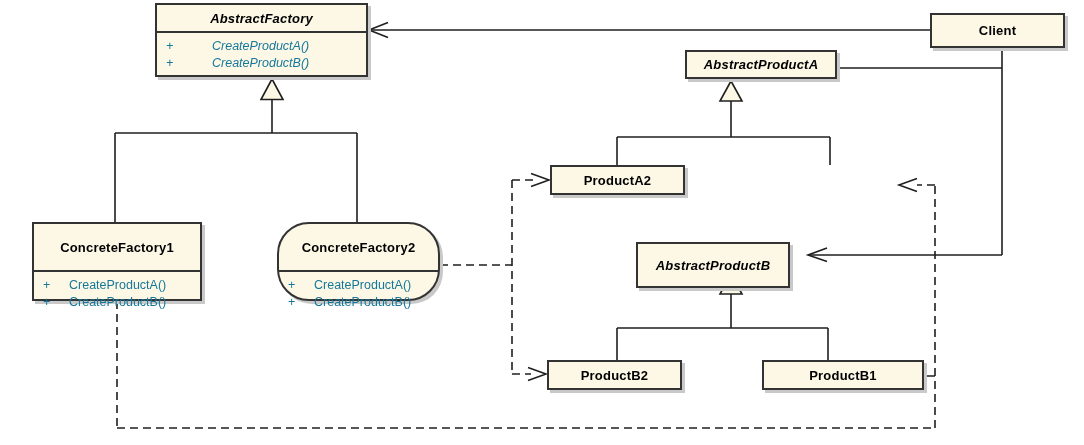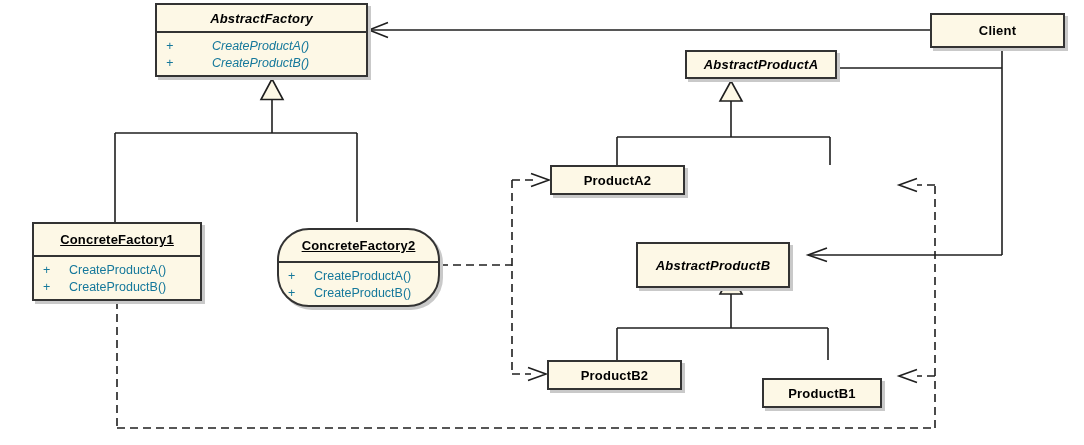--- a/index.html
+++ b/index.html
@@ -12,21 +12,21 @@
       justify-content:center;letter-spacing:.2px;}
   .one .hd{height:100%;}
   .abstract .hd{font-style:italic;}
   .bd{border-top:2px solid #333333;padding:5px 0 0 9px;}
   .mrow{display:flex;font-size:12.5px;line-height:17px;color:#15789B;white-space:nowrap;}
   .abstract .mrow{font-style:italic;}
   .mrow .vis{width:26px;}
   .abstract .mrow .vis{width:46px;}
   
   #box-abstract-factory .hd{height:26px;border-radius:7px;}
-  #box-concrete-factory1 .hd,#box-concrete-factory2 .hd{height:31px;text-decoration:underline;}
+  #box-concrete-factory1 .hd,#box-concrete-factory2 .hd{height:46px;}
 </style>
 </head>
 <body>
 
 <div id="canvas">
 
   <svg id="wires" width="1084" height="445" viewBox="0 0 1084 445" fill="none" stroke="#1F1F1F" stroke-width="1.6">
 
     <g>
       <line x1="369" y1="30" x2="930" y2="30"></line>
@@ -112,21 +112,21 @@
         <span class="vis">+</span>
         <span>CreateProductA()</span>
       </div>
       <div class="mrow">
         <span class="vis">+</span>
         <span>CreateProductB()</span>
       </div>
     </div>
   </div>
 
-  <div id="box-concrete-factory2" class="cls" style="left:277px;top:228px;width:163px;height:79px;border-radius:32px;">
+  <div id="box-concrete-factory2" class="cls" style="left:277px;top:222px;width:163px;height:79px;border-radius:32px;">
     <div class="hd">ConcreteFactory2</div>
     <div class="bd">
       <div class="mrow">
         <span class="vis">+</span>
         <span>CreateProductA()</span>
       </div>
       <div class="mrow">
         <span class="vis">+</span>
         <span>CreateProductB()</span>
       </div>
@@ -143,21 +143,21 @@
 
 
   <div class="cls abstract one" style="left:636px;top:242px;width:154px;height:46px;">
     <div class="hd">AbstractProductB</div>
   </div>
 
   <div class="cls one" style="left:547px;top:360px;width:135px;height:30px;">
     <div class="hd">ProductB2</div>
   </div>
 
-  <div class="cls one" style="left:762px;top:378px;width:120px;height:30px;">
+  <div class="cls one" style="left:762px;top:360px;width:162px;height:30px;">
     <div class="hd">ProductB1</div>
   </div>
 
   <div class="cls one" style="left:930px;top:13px;width:135px;height:35px;">
     <div class="hd">Client</div>
   </div>
 
 </div>
 
 </body></html>

